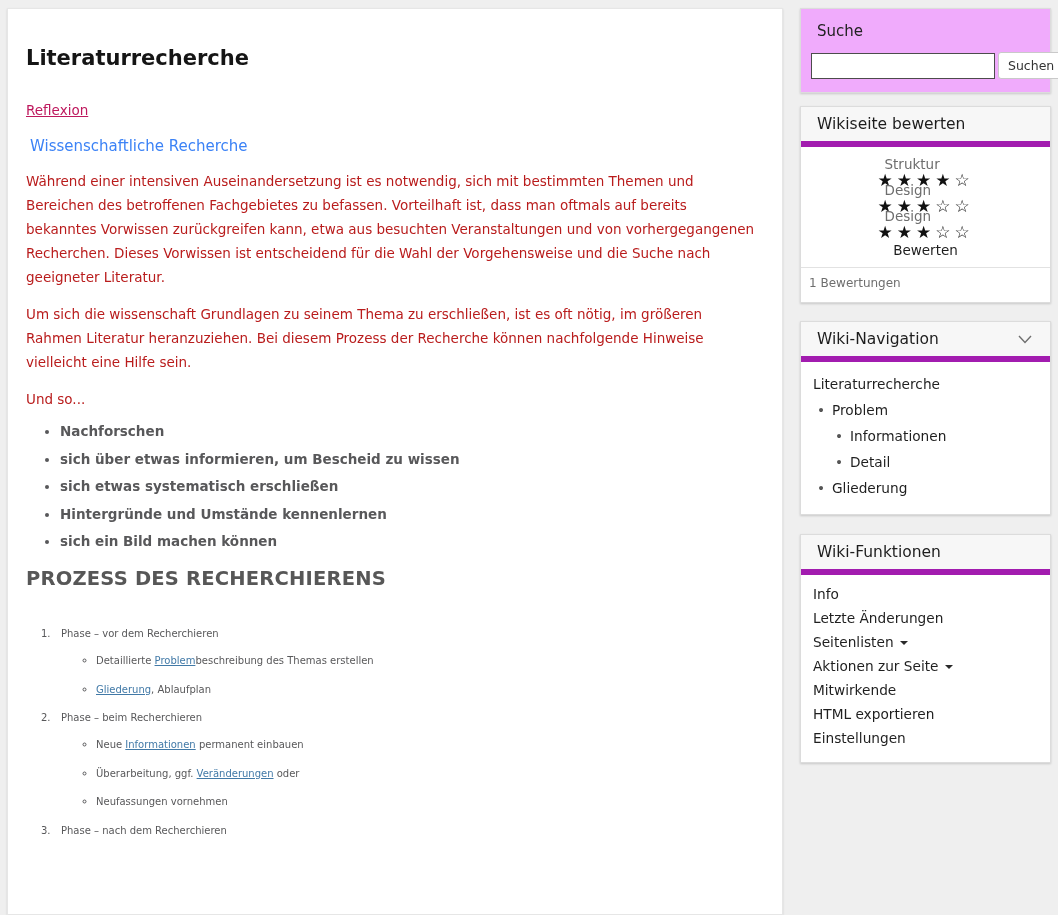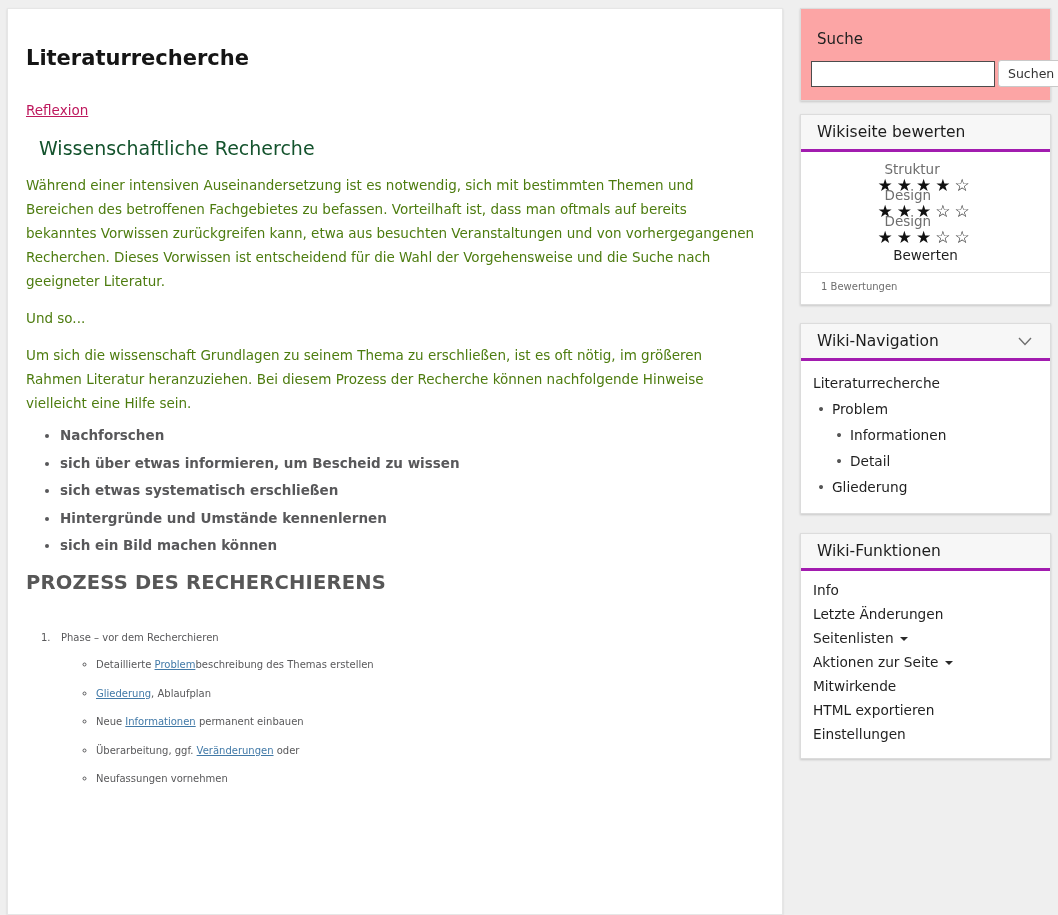--- a/index.html
+++ b/index.html
@@ -13,23 +13,23 @@
 
   
   .content-card {
     width: 776px; min-height: 907px; background: #ffffff;
     border: 1px solid #e6e6e6; box-shadow: 0 1px 2px rgba(0,0,0,.12);
     padding: 37px 26px 20px 18px;
   }
   h1.page-title { margin: 0 0 30px; font-size: 21px; font-weight: 700; color: #151515; }
   .reflexion-wrap { margin: 0 0 18px; }
   a.reflexion { color: #be185d; font-size: 13.5px; text-decoration: underline; cursor: pointer; }
-  h2.red-heading { margin: 0 13px 14px; font-size: 19px; font-weight: 400; color: #14532d; }
+  h2.red-heading { margin: 0 4px 14px; font-size: 15px; font-weight: 400; color: #3b82f6; }
   .content-card p {
-    margin: 0 0 13px; font-size: 13.5px; line-height: 24px; color: #4d7c0f;
+    margin: 0 0 13px; font-size: 13.5px; line-height: 24px; color: #b91c1c;
     hyphens: auto; -webkit-hyphens: auto;
   }
   p.list-intro { margin-top: 40px; margin-bottom: 14px; }
   ul.context-list { margin: 0 0 4px; padding: 0 0 0 34px; font-weight: bold; }
   ul.context-list li { font-size: 13.5px; color: #58585a; margin: 0 0 12.5px; line-height: 15px; }
   h2.process-heading { margin: 18px 0 0; font-size: 19.5px; font-weight: 700; color: #575757; letter-spacing: .2px; }
   ol.phase-list { margin: 36px 0 0; padding: 0 0 0 35px; list-style: none; counter-reset: ph; }
   ol.phase-list > li { font-size: 10px; color: #58585a; margin: 0 0 12px; }
   .phase-title { line-height: 15px; margin: 0 0 12px; }
   .phase-title .num { display: inline-block; margin-left: -20px; width: 20px; }
@@ -37,47 +37,47 @@
   ul.sub li { margin: 12px 0 13px; line-height: 15.5px; }
   a.content-link { color: #4179a7; text-decoration: underline; cursor: pointer; }
 
   
   .sidebar { width: 251px; display: flex; flex-direction: column; }
   .panel {
     background: #fff; border: 1px solid #dcdcdc;
     box-shadow: 0 1px 2px rgba(0,0,0,.16);
   }
   .panel-header {
-    background: #f7f7f7; border-bottom: 3px solid #a21caf;
+    background: #f7f7f7; border-bottom: 6px solid #a21caf;
     padding: 8px 16px; min-height: 33px;
     display: flex; justify-content: space-between; align-items: center;
     font-size: 15.5px; color: #1d1d1d;
   }
   
-  .search-panel { background: #fca5a5; padding: 20px 10px 13px; margin-bottom: 13px; }
+  .search-panel { background: #f0abfc; padding: 12px 10px 13px; margin-bottom: 13px; }
   .search-title { font-size: 15px; color: #222; margin: 1px 0 12px 6px; }
   .search-row { display: flex; align-items: center; }
   .search-row input {
     flex: 1; height: 26px; border: 1px solid #4c4c4c; background: #fff;
     padding: 0 6px; font-size: 13px; font-family: inherit; color: #222; border-radius: 0;
   }
   .search-row button {
     margin-left: 3px; height: 27px; padding: 0 9px;
     background: #fff; border: 1px solid #c9c9c9; border-radius: 3px;
     font-size: 12.5px; color: #333; font-family: inherit; cursor: pointer;
   }
   
   .rating-panel { margin-bottom: 18px; }
   .rating-body { padding: 9px 12px 0; }
   .rating-row { display: flex; align-items: center; height: 26px; flex-direction: column; }
   .rating-row .rlabel { width: 82px; font-size: 13.5px; color: #6e6e6e; }
   .stars { font-size: 17px; letter-spacing: 4px; color: #111; line-height: 1; cursor: pointer; }
   .rate-action { text-align: center; font-size: 13.5px; color: #1d1d1d; margin: 8px 0 9px; cursor: pointer; }
   .rating-divider { border-top: 1px solid #e2e2e2; }
-  .rating-count { padding: 8px 20px 12px; font-size: 10px; color: #6e6e6e; }
+  .rating-count { padding: 8px 8px 12px; font-size: 12px; color: #6e6e6e; }
   
   .nav-panel { margin-bottom: 19px; }
   .nav-body { padding: 14px 16px 8px 12px; }
   .nav-row { display: flex; font-size: 13.7px; color: #1f1f1f; margin-bottom: 10px; cursor: pointer; }
   .nav-row .dot { width: 15px; color: #555; flex: 0 0 15px; }
   .nav-row.lvl0 { padding-left: 0; }
   .nav-row.lvl1 { padding-left: 4px; }
   .nav-row.lvl2 { padding-left: 22px; }
   .chevron-btn { display: flex; align-items: center; cursor: pointer; padding: 2px; }
   
@@ -97,47 +97,51 @@
   <main class="content-card">
     <h1 class="page-title">Literaturrecherche</h1>
 
     <div class="reflexion-wrap">
       <a class="reflexion">Reflexion</a>
     </div>
 
     <h2 class="red-heading">Wissenschaftliche Recherche</h2>
 
     <p>Während einer intensiven Auseinandersetzung ist es notwendig, sich mit bestimmten Themen und Bereichen des betroffenen Fachgebietes zu befassen. Vorteilhaft ist, dass man oftmals auf bereits bekanntes Vorwissen zurückgreifen kann, etwa aus besuchten Veranstaltungen und von vorhergegangenen Recherchen. Dieses Vorwissen ist entscheidend für die Wahl der Vorgehensweise und die Suche nach geeigneter Literatur.</p>
+    <p>Um sich die wissenschaft Grundlagen zu seinem Thema zu erschließen, ist es oft nötig, im größeren Rahmen Literatur heranzuziehen. Bei diesem Prozess der Recherche können nachfolgende Hinweise vielleicht eine Hilfe sein.</p>
     <p>Und so...</p>
-    <p>Um sich die wissenschaft Grundlagen zu seinem Thema zu erschließen, ist es oft nötig, im größeren Rahmen Literatur heranzuziehen. Bei diesem Prozess der Recherche können nachfolgende Hinweise vielleicht eine Hilfe sein.</p>
 
     <ul class="context-list" id="context-list">
         <li>Nachforschen</li>
         <li>sich über etwas informieren, um Bescheid zu wissen</li>
         <li>sich etwas systematisch erschließen</li>
         <li>Hintergründe und Umstände kennenlernen</li>
         <li>sich ein Bild machen können</li>
       </ul>
 
     <h2 class="process-heading">PROZESS DES RECHERCHIERENS</h2>
 
     <ol class="phase-list" id="phase-list">
         <li>
           <div class="phase-title"><span class="num">1.</span><span>Phase – vor dem Recherchieren</span></div>
           <ul class="sub">
             <li>Detaillierte <a class="content-link" href="#">Problem</a>beschreibung des Themas erstellen</li>
             <li><a class="content-link" href="#">Gliederung</a>, Ablaufplan</li>
           </ul>
         </li>
         <li>
+          <div class="phase-title"><span class="num">2.</span><span>Phase – beim Recherchieren</span></div>
           <ul class="sub">
             <li>Neue <a class="content-link" href="#">Informationen</a> permanent einbauen</li>
             <li>Überarbeitung, ggf. <a class="content-link" href="#">Veränderungen</a> oder</li>
             <li>Neufassungen vornehmen</li>
           </ul>
+        </li>
+        <li>
+          <div class="phase-title"><span class="num">3.</span><span>Phase – nach dem Recherchieren</span></div>
         </li>
       </ol>
   </main>
 
   <aside class="sidebar">
 
     <section class="panel search-panel">
       <div class="search-title">Suche</div>
       <div class="search-row">
         <input type="text" value="" style="">

